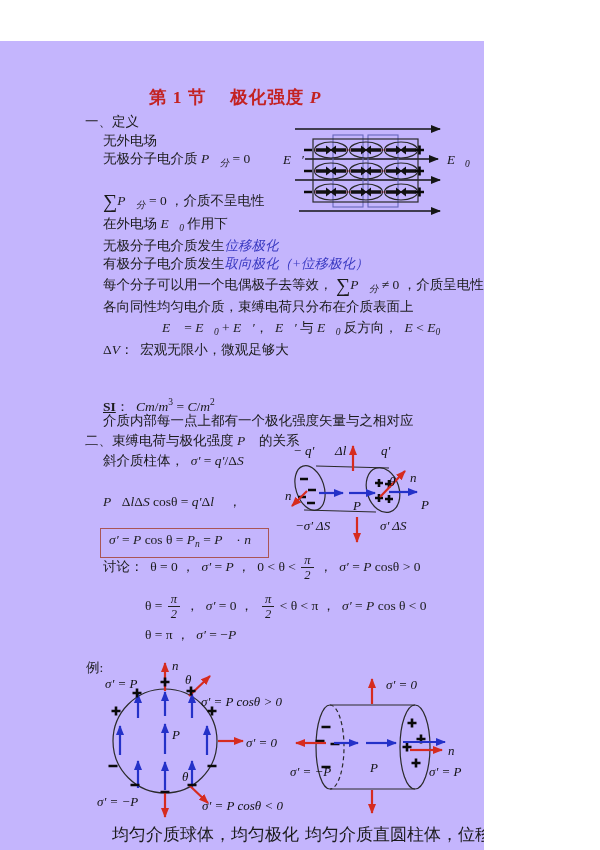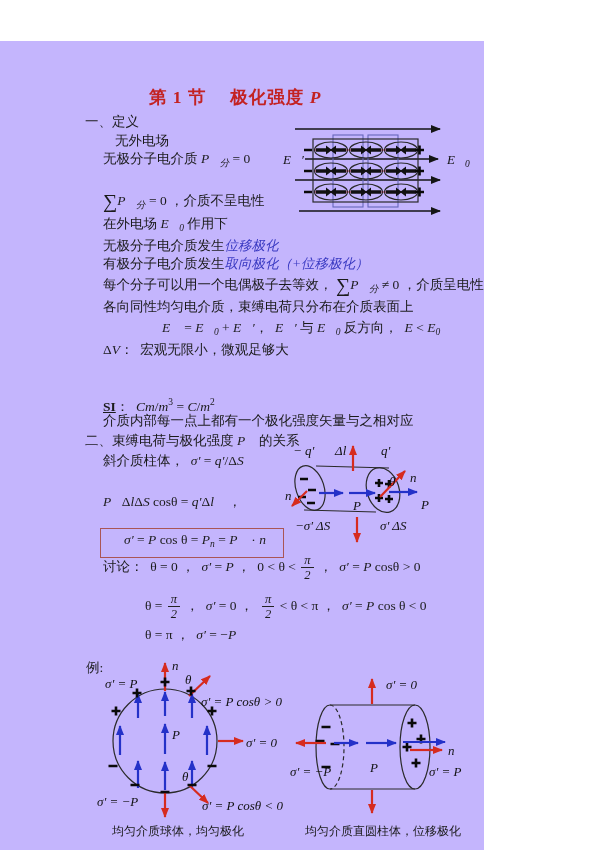--- a/index.html
+++ b/index.html
@@ -11,22 +11,22 @@
   .it{font-style:italic;}
   .sub{font-size:9.5px;font-style:italic;vertical-align:-3px;}
   .sup{font-size:9.5px;vertical-align:6px;}
   .sum{font-size:20px;vertical-align:-3px;line-height:14px;}
   .blue{color:var(--blue_text);font-style:italic;}
   .b{font-weight:bold;text-decoration:underline;}
   .frac{display:inline-flex;flex-direction:column;align-items:center;vertical-align:middle;
         font-size:12.5px;line-height:1.15;margin:0 2px;font-style:italic;}
   .fnum{border-bottom:1px solid #222;padding:0 3px;}
   .fden{padding:0 3px;}
-  .redbox{display:inline-block;border:1.4px solid var(--box_red);padding:1px 7px 3px 23px;}
-  .cap{position:absolute;font-size:12px;white-space:pre;}
+  .redbox{display:inline-block;border:1.4px solid var(--box_red);padding:1px 7px 3px 8px;}
+  .cap{position:absolute;font-size:17px;white-space:pre;}
   .pageno{position:absolute;font-size:12px;}
   svg.fig{position:absolute;overflow:visible;}
   svg text{font-size:13px;font-style:italic;fill:#111;
            font-family:"Liberation Serif","DejaVu Serif",serif;}
   .outl{fill:none;stroke:#2a2a2a;stroke-width:1.2;}
   .kA{fill:none;stroke:#151515;stroke-width:1.4;}
   .rA{fill:none;stroke:var(--arrow_red);stroke-width:2.2;}
   .bA{fill:none;stroke:var(--arrow_blue);stroke-width:2.2;}
   .chg{stroke:#0a0a0a;stroke-width:2.6;fill:none;}
   .volRect{fill:none;stroke:#6666bb;stroke-width:1.1;}
@@ -34,21 +34,21 @@
   .dash{stroke-dasharray:4 3;}
 </style>
 </head>
 <body>
 
 <div class="page">
 
   <div class="title" style="top:44px">第 1 节　 极化强度 <span class="it">P⃗</span></div>
 
   <div class="ln" style="left:85px;top:71px">一、定义</div>
-  <div class="ln" style="left:115px;top:90px">无外电场</div>
+  <div class="ln" style="left:103px;top:90px">无外电场</div>
   <div class="ln" style="left:103px;top:108px">无极分子电介质 <span class="it">P⃗</span><span class="sub">分</span> = 0</div>
   <div class="ln" style="left:103px;top:150px"><span class="sum">∑</span><span class="it">P⃗</span><span class="sub">分</span> = 0 ，介质不呈电性</div>
   <div class="ln" style="left:103px;top:173px">在外电场 <span class="it">E⃗</span><span class="sub">0</span> 作用下</div>
   <div class="ln" style="left:103px;top:195px">无极分子电介质发生<span class="blue">位移极化</span></div>
   <div class="ln" style="left:103px;top:213px">有极分子电介质发生<span class="blue">取向极化（+位移极化）</span></div>
   <div class="ln" style="left:103px;top:234px">每个分子可以用一个电偶极子去等效， <span class="sum">∑</span><span class="it">P⃗</span><span class="sub">分</span> ≠ 0 ，介质呈电性</div>
   <div class="ln" style="left:103px;top:256px">各向同性均匀电介质，束缚电荷只分布在介质表面上</div>
   <div class="ln" style="left:162px;top:277px"><span class="it">E⃗</span> = <span class="it">E⃗</span><span class="sub">0</span> + <span class="it">E⃗′</span>，  <span class="it">E⃗′</span> 与 <span class="it">E⃗</span><span class="sub">0</span> 反方向，  <span class="it">E</span> &lt; <span class="it">E</span><span class="sub">0</span></div>
   <div class="ln" style="left:103px;top:299px">Δ<span class="it">V</span>：  宏观无限小，微观足够大</div>
   <div class="ln" style="left:103px;top:352px"><span class="b">SI</span>：  <span class="it">Cm</span>/<span class="it">m</span><span class="sup">3</span> = <span class="it">C</span>/<span class="it">m</span><span class="sup">2</span></div>

